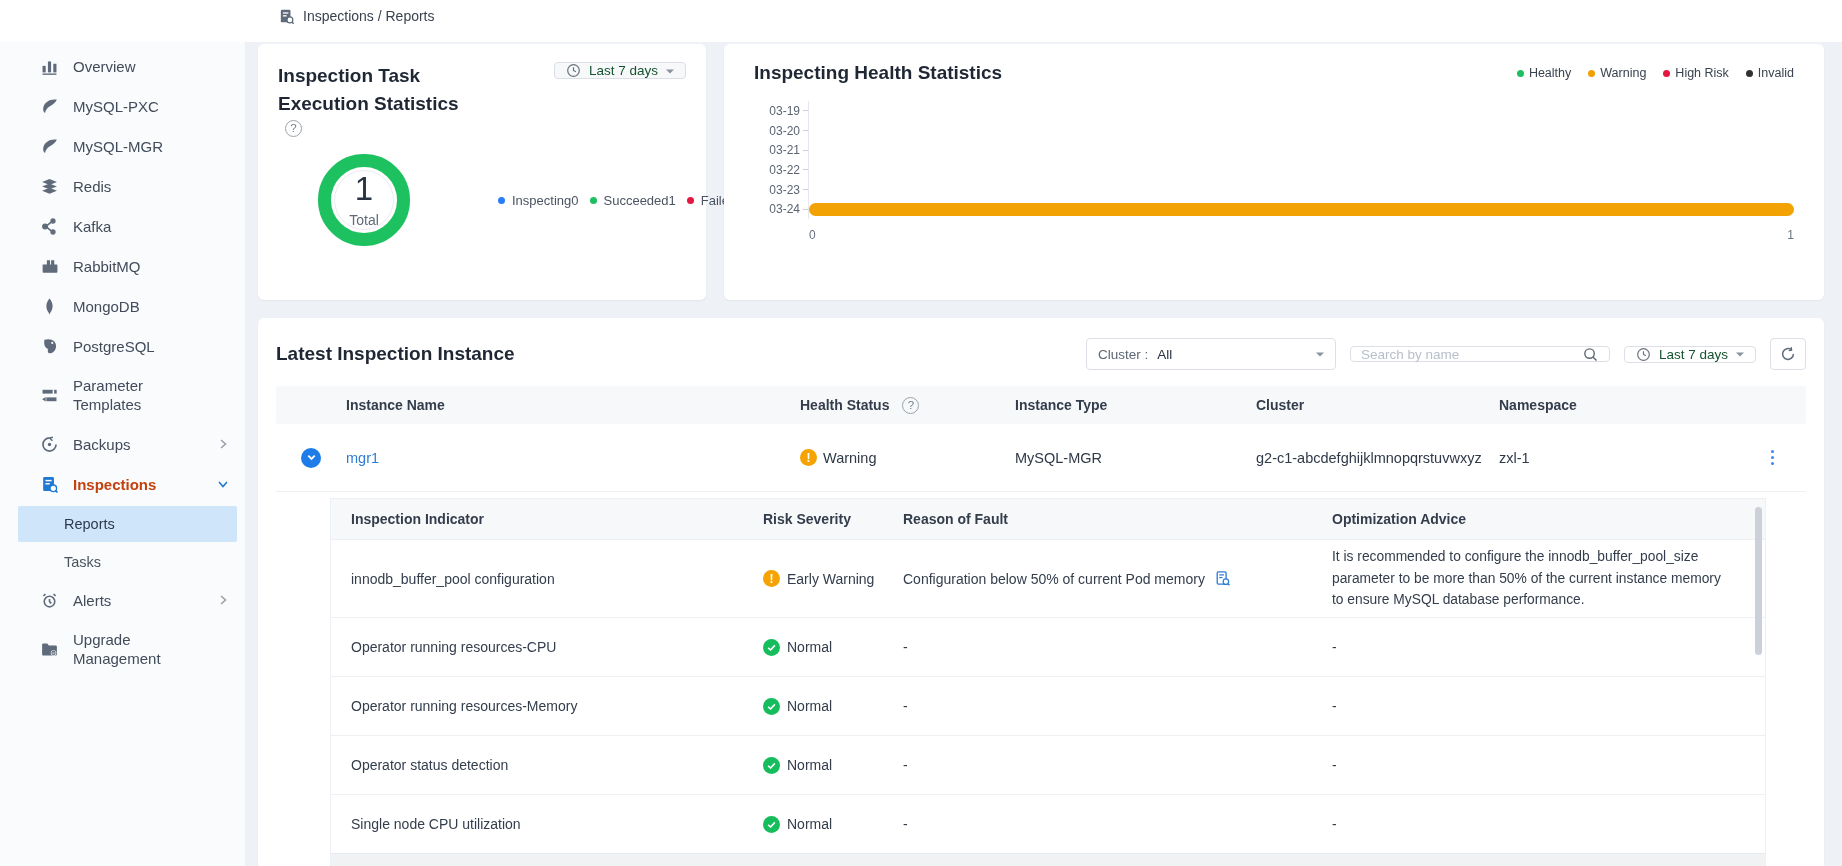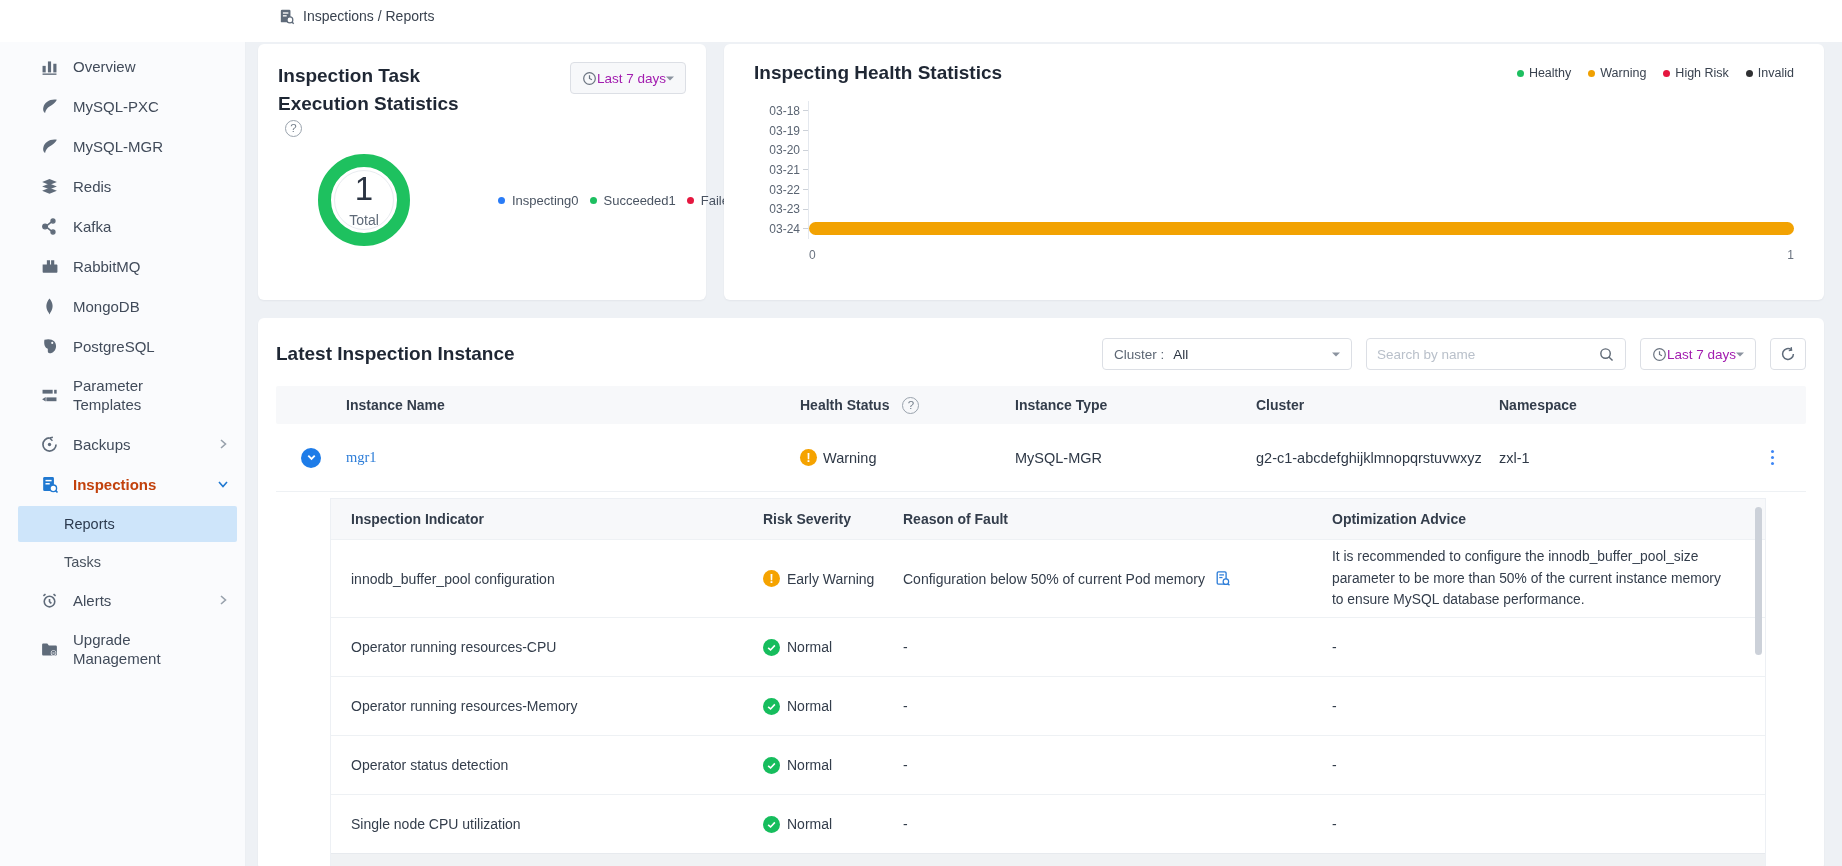--- a/index.html
+++ b/index.html
@@ -34,23 +34,23 @@
   .row1 { display:flex; gap:18px; height:256px; }
   .card-title { font-size:19px; font-weight:700; color:#1f2734; }
 
   
   .stats-card { width:448px; padding:18px 20px; }
   .stats-head { display:flex; justify-content:space-between; align-items:flex-start; }
   .stats-title { width:232px; line-height:1.45; display:flex; flex-wrap:wrap; }
   .help { display:inline-flex; width:17px; height:17px; border:1px solid #9aa3ad; border-radius:50%;
           color:#737e8a; font-size:11.5px; font-weight:400; align-items:center; justify-content:center;
           margin-left:7px; transform:translateY(3px); }
-  .range-btn { display:flex; align-items:center; height:32px; padding:0 11px;
+  .range-btn { display:flex; align-items:center; gap:8px; height:17px; padding:0 11px;
                border:1px solid #dcdfe5; border-radius:4px; background:#f7f8fa; font-size:13.5px;
-               color:#a21caf; cursor:pointer; white-space:nowrap; }
+               color:#14532d; cursor:pointer; white-space:nowrap; }
   .caret { width:0; height:0; border:4.5px solid transparent; border-top-color:#8b939f;
            transform:translateY(2.5px); }
   .stats-body { display:flex; align-items:center; margin-top:20px; padding-left:40px; gap:88px; }
   .donut { width:92px; height:92px; border:13px solid #1ec15f; border-radius:50%; position:relative;
            display:flex; flex-direction:column; align-items:center; justify-content:center; }
   .donut::before { content:""; position:absolute; inset:3px; border:1px solid #e9ecf0; border-radius:50%; }
   .donut-num { font-size:33px; color:#2b3442; line-height:1; }
   .donut-cap { font-size:14px; color:#5f6a78; margin-top:7px; }
   .legend { width:158px; display:flex; flex-direction:row; gap:11px; }
   .leg-row { display:flex; align-items:center; font-size:13px; color:#4a5462; }
@@ -76,36 +76,36 @@
 
   
   .inst-card { margin-top:18px; height:552px; padding:0 18px; position:relative; overflow:hidden; }
   .inst-head { display:flex; align-items:center; justify-content:space-between; padding:20px 0 16px; }
   .filters { display:flex; gap:14px; align-items:center; }
   .select { width:250px; height:32px; border:1px solid #dcdfe5; border-radius:4px; background:#fff;
             display:flex; align-items:center; padding:0 11px; font-size:13.5px; cursor:pointer; }
   .select .lab { color:#5d6774; margin-right:9px; }
   .select .val { color:#2b3442; }
   .select .caret { margin-left:auto; }
-  .search { width:260px; height:32px; border:1px solid #dcdfe5; border-radius:4px; background:#fff;
+  .search { width:260px; height:16px; border:1px solid #dcdfe5; border-radius:4px; background:#fff;
             display:flex; align-items:center; padding:0 10px; }
   .search input { border:none; outline:none; flex:1; font-size:13.5px; color:#2b3442; background:transparent;
                   font-family:"Liberation Sans", sans-serif; }
   .search input::placeholder { color:#b9c0ca; }
   .range2 { background:#fff; }
   .refresh { width:36px; height:32px; border:1px solid #dcdfe5; border-radius:4px; background:#fff;
              display:flex; align-items:center; justify-content:center; cursor:pointer; }
 
   .t-grid { display:grid; grid-template-columns:70px 454px 215px 241px 243px 240px 1fr; align-items:center; }
   .t-head { height:38px; background:#f7f8fa; font-weight:700; font-size:14px; color:#333d4b; border-radius:2px; }
   .t-row { height:68px; border-bottom:1px solid #eef1f4; font-size:14.5px; color:#2f3947; }
   .hcell { display:flex; align-items:center; gap:6px; }
   .expand { width:20px; height:20px; border-radius:50%; background:#1e7ce8; display:flex;
             align-items:center; justify-content:center; justify-self:center; cursor:pointer; }
-  .link { color:#2d7dd8; cursor:pointer;font-family:Liberation Serif, serif; }
+  .link { color:#2d7dd8; cursor:pointer; }
   .badge { width:17px; height:17px; border-radius:50%; color:#fff; display:flex; align-items:center;
            justify-content:center; flex:none; }
   .badge-warn { background:#f5a300; font-size:12px; font-weight:700; }
   .badge-ok { background:#16bd5d; }
   .dots { display:flex; flex-direction:column; gap:2.5px; align-items:center; justify-self:center;
           cursor:pointer; padding:4px; }
   .dots i { width:3.5px; height:3.5px; border-radius:50%; background:#3f87f5; }
 
   
   .sub-wrap { margin:6px 40px 0 54px; border:1px solid #edf0f4; border-bottom:none; position:relative;
@@ -360,25 +360,20 @@
                 <span>High Risk</span>
               </span>
             <span class="h-leg-item">
                 <span class="leg-dot dot-dark"></span>
                 <span>Invalid</span>
               </span>
           </div>
         </div>
         <div class="chart">
           <div class="c-row">
-              <span class="c-lab">03-18</span>
-              <span class="c-tick"></span>
-              <span class="c-track"></span>
-            </div>
-          <div class="c-row">
               <span class="c-lab">03-19</span>
               <span class="c-tick"></span>
               <span class="c-track"></span>
             </div>
           <div class="c-row">
               <span class="c-lab">03-20</span>
               <span class="c-tick"></span>
               <span class="c-track"></span>
             </div>
           <div class="c-row">

